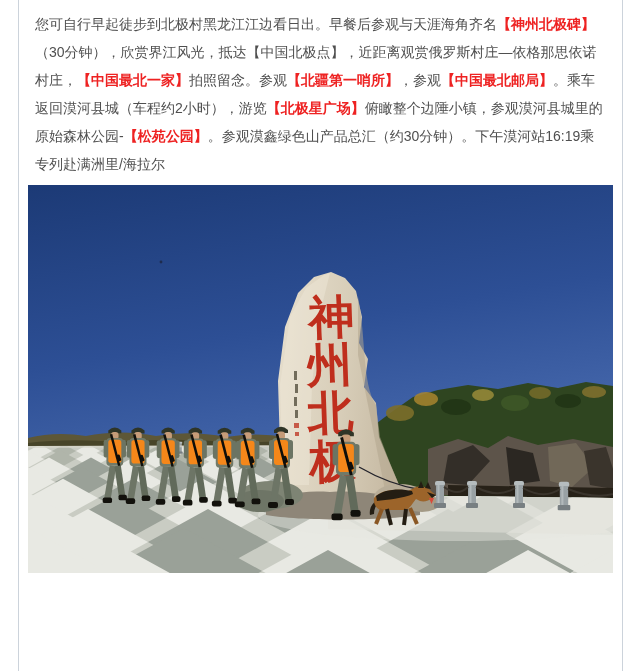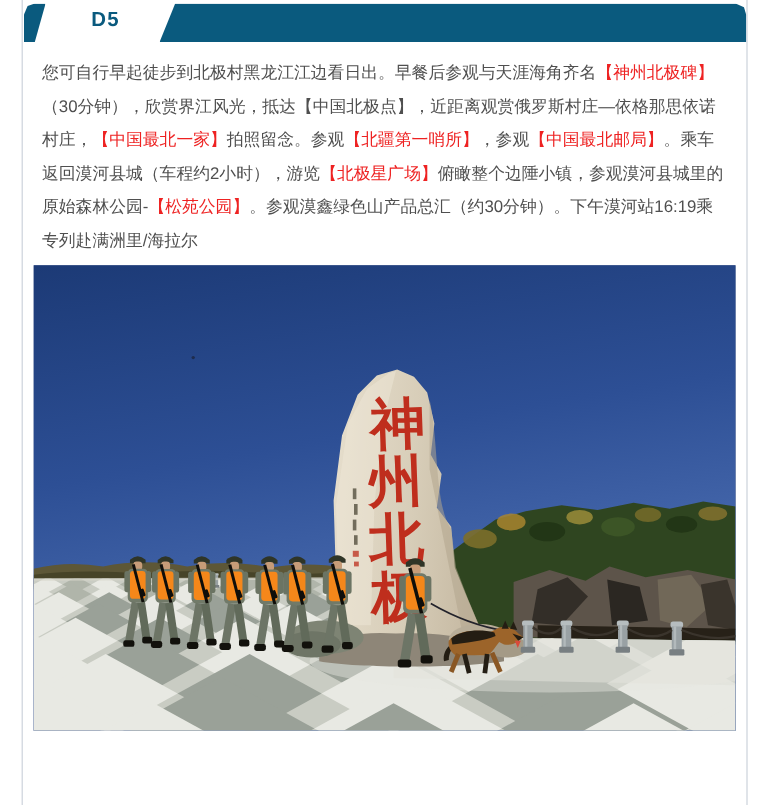--- a/index.html
+++ b/index.html
@@ -6,36 +6,31 @@
     font-family:"Liberation Sans","DejaVu Sans",sans-serif;}
   .card{position:absolute;left:18px;top:0;width:605px;height:671px;box-sizing:border-box;
     border-left:1px solid var(--border,#ccd3db);border-right:1px solid var(--border,#ccd3db);background:#fff;}
   .hdr{position:relative;height:36px;}
   .hdr-chip{position:absolute;left:1px;top:3px;width:18px;height:32px;background:var(--accent,#0a5a7e);
     clip-path:polygon(0 9px,3px 2px,9px 0,100% 0,calc(100% - 9px) 100%,0 100%);}
   .hdr-day{position:absolute;left:57px;top:7px;font-size:17px;font-weight:bold;color:var(--accent,#0a5a7e);letter-spacing:1px;}
   .hdr-bar{position:absolute;left:114px;right:0;top:3px;height:32px;background:var(--accent,#0a5a7e);
     clip-path:polygon(13px 0,calc(100% - 9px) 0,calc(100% - 2px) 3px,100% 10px,100% 100%,0 100%);}
   .para{margin:10px 14px 0 16px;font-size:14px;line-height:28px;color:var(--text,#4f4f4f);}
-  .para .hl{color:var(--red,#ee2222);font-weight:normal;}
+  .para .hl{color:var(--red,#ee2222);font-weight:bold;}
   .meta{margin:0 16px;font-size:14px;line-height:28px;color:var(--text,#4f4f4f);}
   .meta .lodging{margin-left:1.4em;}
   .photo{position:relative;margin:7px 8px 0 9px;width:585px;height:388px;overflow:hidden;background:#28457f;}
   .photo svg{position:absolute;left:0;top:0;}
   .mchar{font-weight:bold;}
 </style>
 </head>
 <body>
 
 <div class="card">
-  <div class="hdr">
-    <div class="hdr-chip"></div>
-    <div class="hdr-day">D5</div>
-    <div class="hdr-bar"></div>
-  </div>
 
   <p class="para"><span>您可自行早起徒步到北极村黑龙江江边看日出。早餐后参观与天涯海角齐名</span><span class="hl">【神州北极碑】</span><span>（30分钟），欣赏界江风光，抵达【中国北极点】，近距离观赏俄罗斯村庄—依格那思依诺村庄，</span><span class="hl">【中国最北一家】</span><span>拍照留念。参观</span><span class="hl">【北疆第一哨所】</span><span>，参观</span><span class="hl">【中国最北邮局】</span><span>。乘车返回漠河县城（车程约2小时），游览</span><span class="hl">【北极星广场】</span><span>俯瞰整个边陲小镇，参观漠河县城里的原始森林公园-</span><span class="hl">【松苑公园】</span><span>。参观漠鑫绿色山产品总汇（约30分钟）。下午漠河站16:19乘专列赴满洲里/海拉尔</span></p>
 
 
   <div class="photo">
 
     <svg width="585" height="388" viewBox="0 0 585 388">
       <defs>
         <linearGradient id="skyG" x1="0" y1="0" x2="0.25" y2="1">
           <stop offset="0" stop-color="#1c3a76"></stop>

